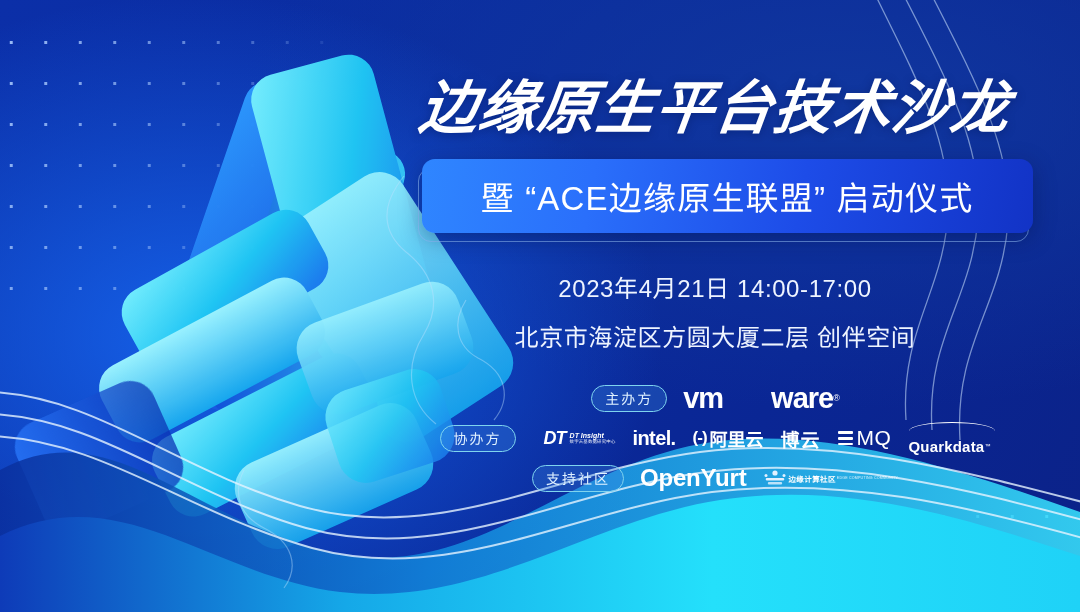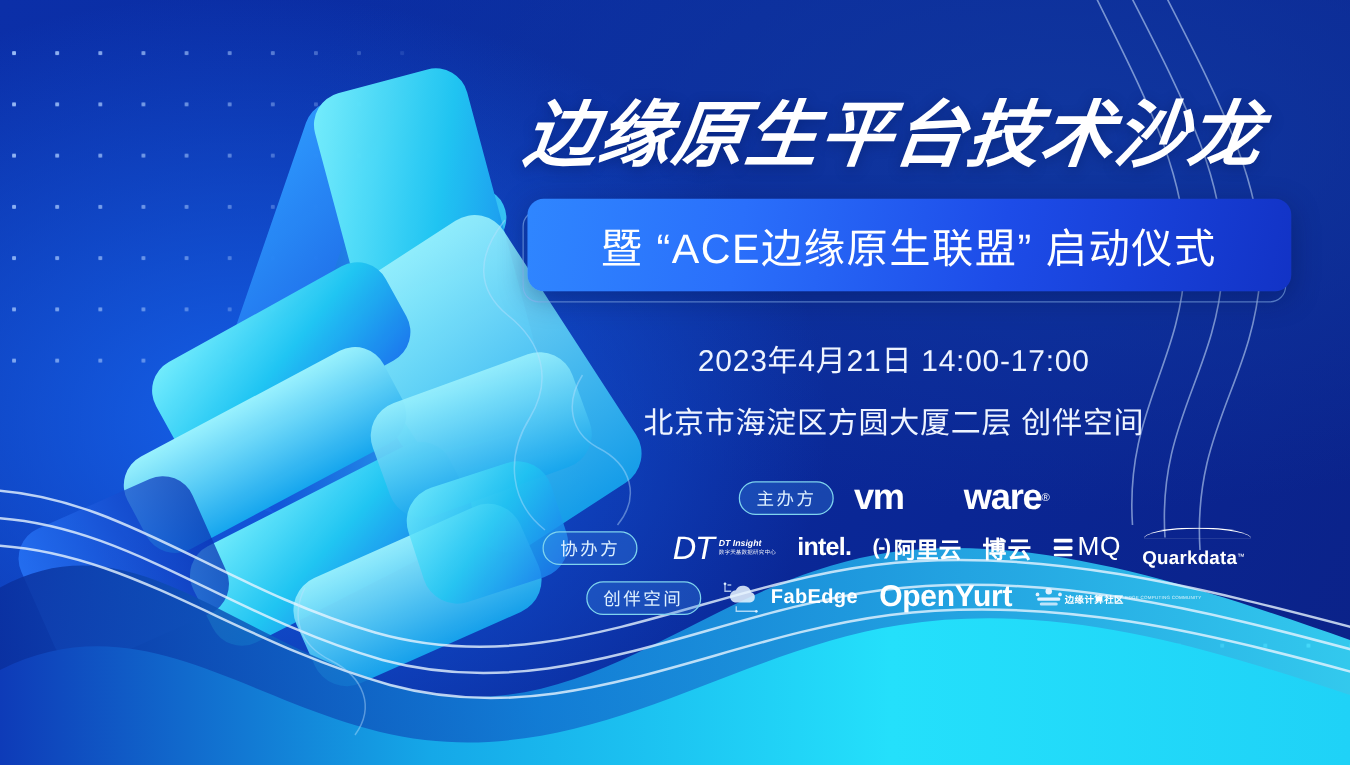--- a/index.html
+++ b/index.html
@@ -110,21 +110,21 @@
   .lg { display:flex; align-items:center; color:#fff; white-space:nowrap; }
 
   
   .lg-vmware { font-size:29px; font-weight:700; letter-spacing:-1px; position:relative; }
   .lg-vmware .vm { font-weight:800; }
   .lg-vmware .ware { font-weight:700;padding-left:48px; }
   .lg-vmware .reg { font-size:9px; vertical-align:super; font-weight:400; }
 
   
   .lg-dt { display:flex; align-items:center; gap:4px; }
-  .lg-dt .dt { font-size:26px; font-weight:400; font-style:italic; letter-spacing:-1px;margin-left:12px; }
+  .lg-dt .dt { font-size:18px; font-weight:700; font-style:italic; letter-spacing:-1px;margin-left:12px; }
   .lg-dt .sub { display:flex; flex-direction:column; line-height:1.08; }
   .lg-dt .sub b { font-size:7px; font-weight:700; font-style:italic; letter-spacing:0; }
   .lg-dt .sub i { font-size:4.4px; font-style:normal; letter-spacing:.2px; opacity:.92; }
 
   
   .lg-intel { font-size:20px; font-weight:700; letter-spacing:-.6px; }
 
   
   .lg-aliyun { display:flex; align-items:center; gap:3px; }
   .lg-aliyun .mark { font-size:17px; font-weight:700; letter-spacing:-1px; }
@@ -305,35 +305,23 @@
 
           <span class="lg lg-quark">
             <span class="arc"></span>
             <span class="word">Quarkdata</span>
               <span class="tm">™</span>
           </span>
         </div>
       </div>
 
       <div class="srow">
-        <span class="pill">创伴空间</span>
+        <span class="pill">支持社区</span>
         <div class="logos">
 
-          <span class="lg lg-fab">
-            <svg width="34" height="28" viewBox="0 0 34 28">
-              <g fill="none" stroke="#dff0ff" stroke-width="1.1">
-                <path d="M11,18 a5,5 0 0 1 0.6,-9.9 a6.6,6.6 0 0 1 12.3,1.7 a4.2,4.2 0 0 1 -0.9,8.2 Z" fill="#e9f6ff" fill-opacity=".85" stroke="none"></path>
-                <path d="M8,9 L3,9 L3,4 M8,4 L5,4" stroke-opacity=".75"></path>
-                <path d="M12,21 L12,25 L27,25" stroke-opacity=".75"></path>
-                <circle cx="3" cy="3" r="1.1" fill="#dff0ff" stroke="none"></circle>
-                <circle cx="28" cy="25" r="1.1" fill="#dff0ff" stroke="none"></circle>
-              </g>
-            </svg>
-            <span class="word">FabEdge</span>
-          </span>
 
           <span class="lg lg-yurt">OpenYurt</span>
 
           <span class="lg lg-edge">
             <svg width="24" height="19" viewBox="0 0 24 19">
               <g fill="#e3f1ff">
                 <circle cx="12" cy="4" r="2.6"></circle>
                 <path d="M4,9 h16 a1.3,1.3 0 0 1 0,2.6 h-16 a1.3,1.3 0 0 1 0,-2.6 Z"></path>
                 <path d="M6,13 h12 a1.2,1.2 0 0 1 0,2.4 h-12 a1.2,1.2 0 0 1 0,-2.4 Z" fill-opacity=".8"></path>
                 <circle cx="3" cy="6.5" r="1.5"></circle>

